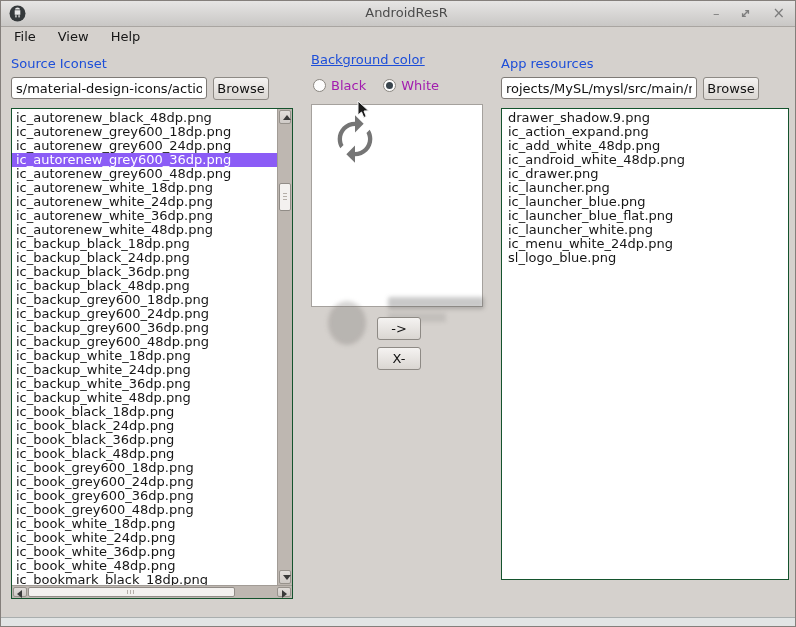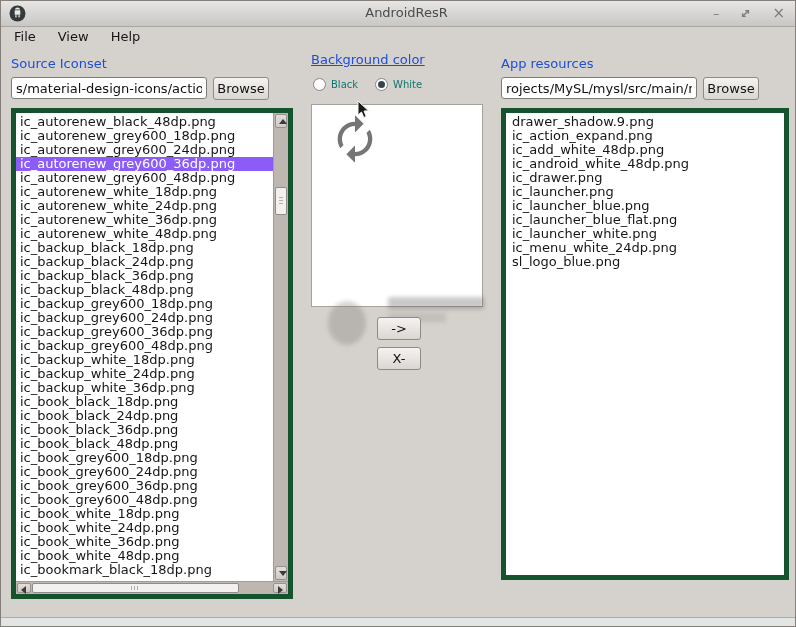--- a/index.html
+++ b/index.html
@@ -36,21 +36,21 @@
     position:absolute; box-sizing:border-box;
     background:linear-gradient(#f5f3f1,#dad6d2);
     border:1px solid #8e8a85; border-radius:3px;
     font-size:13px; color:#121212; text-align:center;
   }
   .btn.browse { width:56px; height:23px; line-height:21px; }
   .btn.small  { width:44px; height:23px; line-height:21px; }
   
   .listbox {
     position:absolute; box-sizing:border-box; background:#ffffff;
-    border:5px solid #14532d;
+    border:1px solid #14532d;
   }
   .rows { position:absolute; overflow:hidden; padding-top:2px; }
   .list-row {
     height:14px; line-height:14px; font-size:13px; color:#161616;
     padding-left:4px; white-space:nowrap;
   }
   .list-row.selected { background:#8b5cf6; color:#ffffff; }
   
   .vscroll {
     position:absolute; top:0; right:0; bottom:13px; width:15px;
@@ -89,21 +89,21 @@
   }
   .h-thumb::after {
     content:""; position:absolute; top:2px; bottom:2px; left:98px; width:8px;
     background:repeating-linear-gradient(to right,#b5afa9 0 1px,transparent 1px 3px);
   }
   
   .preview-box {
     position:absolute; left:310px; top:103px; width:172px; height:203px;
     background:#ffffff; border:1px solid #a5a19d; box-sizing:border-box;
   }
-  .radio-row { position:absolute; left:312px; top:77px; display:flex; gap:17px; font-size:10px; color:#0f766e; }
+  .radio-row { position:absolute; left:312px; top:77px; display:flex; gap:17px; font-size:13px; color:#a21caf; }
   .radio { display:flex; align-items:center; gap:5px; }
   .radio-circle {
     width:13px; height:13px; border-radius:50%; box-sizing:border-box;
     background:#fdfdfd; border:1px solid #8a8680; position:relative;
   }
   .radio-circle.on::after {
     content:""; position:absolute; left:2px; top:2px; width:7px; height:7px;
     border-radius:50%; background:#39454d;
   }
   
@@ -165,20 +165,21 @@
         <div class="list-row">ic_backup_black_24dp.png</div>
         <div class="list-row">ic_backup_black_36dp.png</div>
         <div class="list-row">ic_backup_black_48dp.png</div>
         <div class="list-row">ic_backup_grey600_18dp.png</div>
         <div class="list-row">ic_backup_grey600_24dp.png</div>
         <div class="list-row">ic_backup_grey600_36dp.png</div>
         <div class="list-row">ic_backup_grey600_48dp.png</div>
         <div class="list-row">ic_backup_white_18dp.png</div>
         <div class="list-row">ic_backup_white_24dp.png</div>
         <div class="list-row">ic_backup_white_36dp.png</div>
+        <div class="list-row">ic_backup_white_48dp.png</div>
         <div class="list-row">ic_book_black_18dp.png</div>
         <div class="list-row">ic_book_black_24dp.png</div>
         <div class="list-row">ic_book_black_36dp.png</div>
         <div class="list-row">ic_book_black_48dp.png</div>
         <div class="list-row">ic_book_grey600_18dp.png</div>
         <div class="list-row">ic_book_grey600_24dp.png</div>
         <div class="list-row">ic_book_grey600_36dp.png</div>
         <div class="list-row">ic_book_grey600_48dp.png</div>
         <div class="list-row">ic_book_white_18dp.png</div>
         <div class="list-row">ic_book_white_24dp.png</div>

